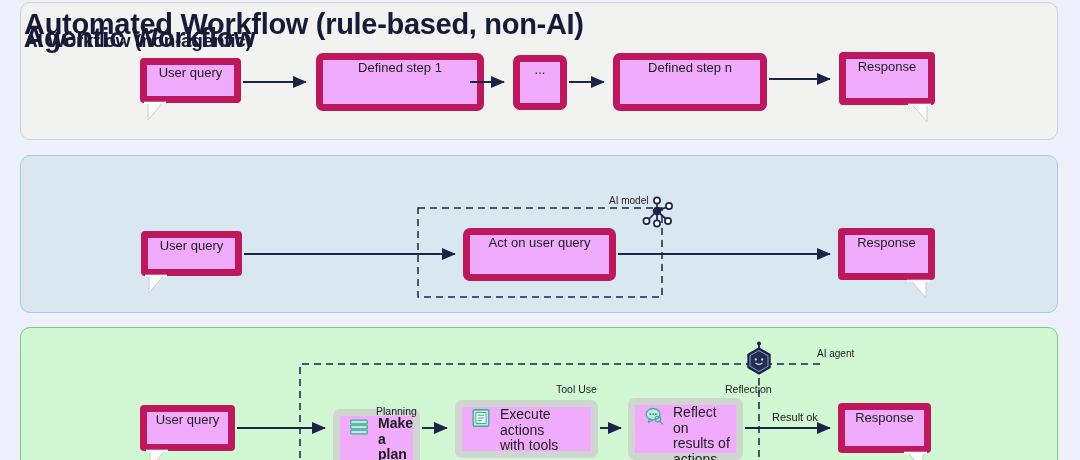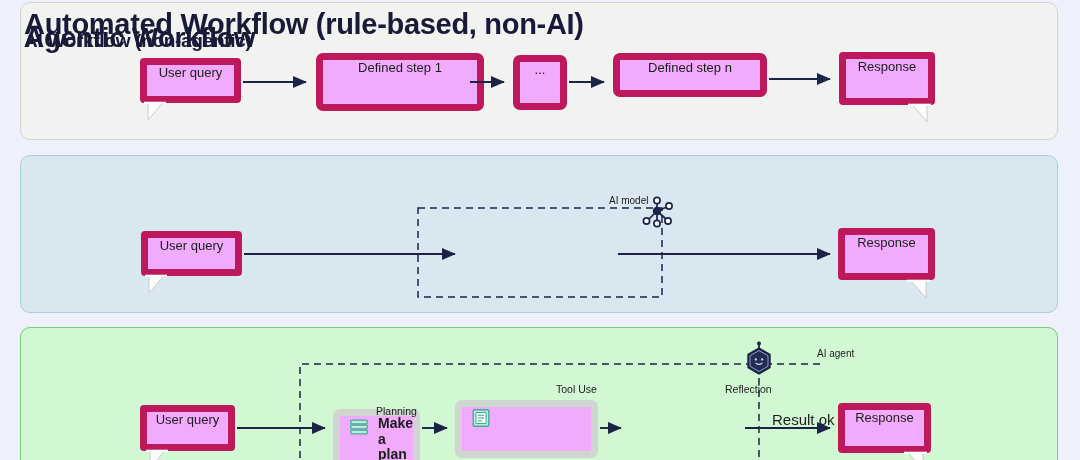--- a/index.html
+++ b/index.html
@@ -74,21 +74,21 @@
     padding-left: 8px;
     gap: 8px;
     font-size: 14px;
     text-align: left;
     border-color: #cfd6cf;
   }
   .node.withicon .ntext { line-height: 1.12; }
 
   .edge-label {
     position: absolute;
-    font-size: 15px;
+    font-size: 11px;
     color: #1c1c1c;
     white-space: nowrap;
   }
   .icon-label {
     position: absolute;
     font-size: 10px;
     color: #1c1c1c;
     white-space: nowrap;
   }
   .stage-label {
@@ -110,32 +110,35 @@
 
   <div class="node bubble" style="left:140px; top:58px; width:101px; height:45px;">
     <span class="ntext">User query</span>
   </div>
   <div class="node" style="left:316px; top:53px; width:168px; height:58px;">
     <span class="ntext">Defined step 1</span>
   </div>
   <div class="node" style="left:513px; top:55px; width:54px; height:55px;">
     <span class="ntext">...</span>
   </div>
-  <div class="node" style="left:613px; top:53px; width:154px; height:44px;">
+  <div class="node" style="left:613px; top:53px; width:154px; height:58px;">
     <span class="ntext">Defined step n</span>
   </div>
   <div class="node bubble" style="left:839px; top:52px; width:96px; height:53px;">
     <span class="ntext">Response</span>
   </div>
 
   <div class="panel" id="panel-aiworkflow"></div>
   <div class="panel-title" id="title-ai">AI Workflow (non-agentic)</div>
 
   <div class="node bubble" style="left:141px; top:231px; width:101px; height:45px;">
     <span class="ntext">User query</span>
+  </div>
+  <div class="node" style="left:463px; top:228px; width:153px; height:53px;">
+    <span class="ntext">Act on user query</span>
   </div>
   <div class="node bubble" style="left:838px; top:228px; width:97px; height:52px;">
     <span class="ntext">Response</span>
   </div>
   <div class="icon-label" style="left:609px; top:195px;">AI model</div>
 
   <div class="panel" id="panel-agentic"></div>
   <div class="panel-title" id="title-agentic">Agentic Workflow</div>
 
   <div class="node bubble" style="left:140px; top:405px; width:95px; height:46px;">
@@ -157,22 +160,40 @@
   <div class="node withicon" style="left:455px; top:400px; width:143px; height:58px;">
     <span class="icon-box">
       <svg viewBox="0 0 24 24" width="22" height="22">
         <rect x="3.5" y="3" width="17" height="18" rx="1.5" fill="#bfe9de" stroke="#3fae94" stroke-width="1.5"></rect>
         <rect x="6.5" y="6" width="11" height="12" rx="0.8" fill="#ffffff" stroke="#3fae94" stroke-width="1.1"></rect>
         <line x1="8.5" y1="9" x2="15.5" y2="9" stroke="#3fae94" stroke-width="1.2"></line>
         <line x1="8.5" y1="12" x2="15.5" y2="12" stroke="#3fae94" stroke-width="1.2"></line>
         <line x1="8.5" y1="15" x2="13" y2="15" stroke="#3fae94" stroke-width="1.2"></line>
       </svg>
     </span>
-  </div>
-
+    <span class="ntext" style="white-space:pre-line;">Execute actions
+with tools</span>
+  </div>
+
+  <div class="node withicon" style="left:628px; top:398px; width:115px; height:62px;">
+    <span class="icon-box">
+      <svg viewBox="0 0 24 24" width="22" height="22">
+        <ellipse cx="11" cy="10" rx="7.5" ry="6.2" fill="#bfe9de" stroke="#3fae94" stroke-width="1.4"></ellipse>
+        <path d="M7 15.2 L6 19 L10.5 16.2 Z" fill="#bfe9de" stroke="#3fae94" stroke-width="1.3" stroke-linejoin="round"></path>
+        <circle cx="8" cy="10" r="0.95" fill="#2d8e78"></circle>
+        <circle cx="11" cy="10" r="0.95" fill="#2d8e78"></circle>
+        <circle cx="14" cy="10" r="0.95" fill="#2d8e78"></circle>
+        <circle cx="16.2" cy="15.4" r="3.1" fill="none" stroke="#3fae94" stroke-width="1.4"></circle>
+        <line x1="18.5" y1="17.7" x2="21" y2="20.4" stroke="#3fae94" stroke-width="1.6" stroke-linecap="round"></line>
+      </svg>
+    </span>
+    <span class="ntext" style="white-space:pre-line;">Reflect on
+results of
+actions</span>
+  </div>
 
   <div class="node bubble" style="left:838px; top:403px; width:93px; height:50px;">
     <span class="ntext">Response</span>
   </div>
 
   <div class="stage-label" style="left:376px; top:405px;">Planning</div>
   <div class="stage-label" style="left:556px; top:383px;">Tool Use</div>
   <div class="stage-label" style="left:693px; top:383px;padding-left:32px;">Reflection</div>
   <div class="edge-label" style="left:772px; top:411px;">Result ok</div>
   <div class="icon-label" style="left:769px; top:348px;margin-left:48px;">AI agent</div>

